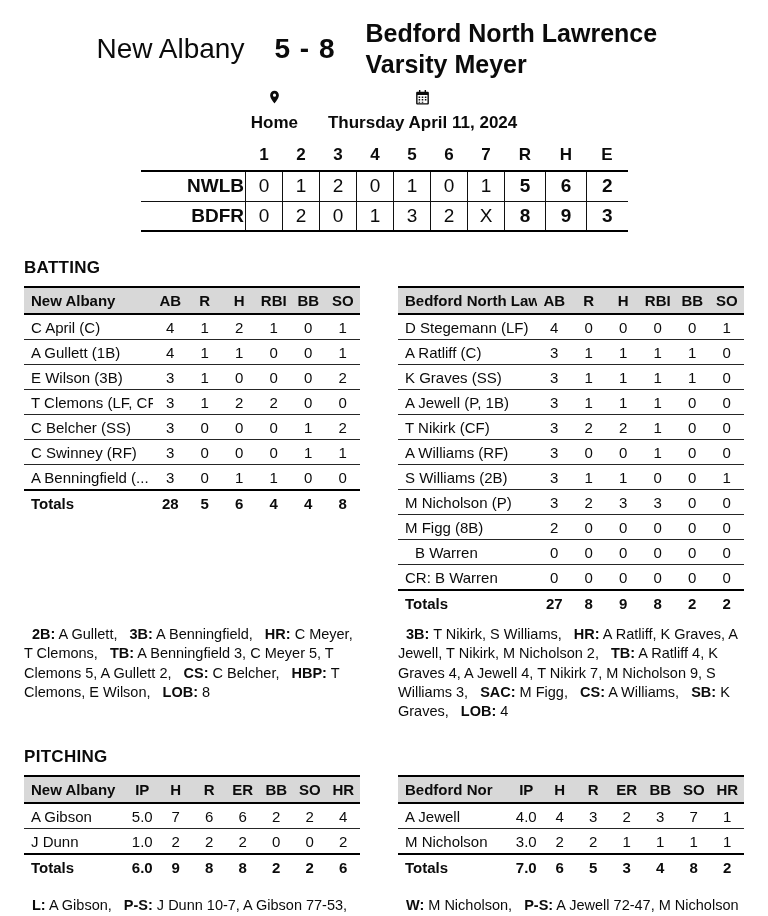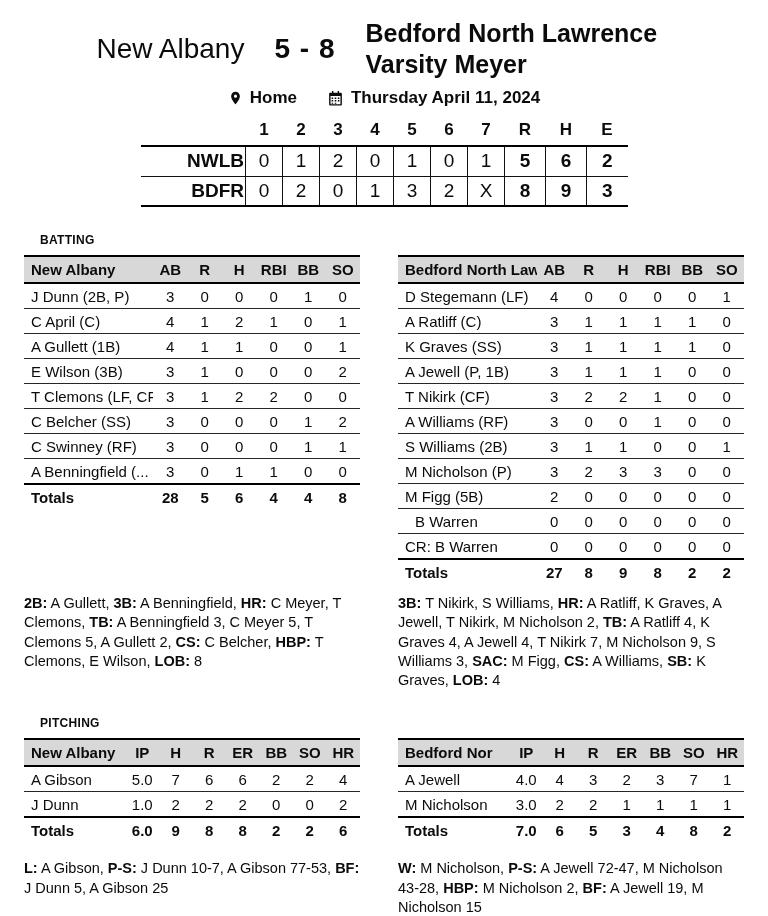--- a/index.html
+++ b/index.html
@@ -19,51 +19,51 @@
   }
   .team-away { font-size: 28px; font-weight: 400; white-space: nowrap; }
   .match-score { font-size: 28px; font-weight: 700; margin: 8px 30px; letter-spacing: 1px; white-space: nowrap; }
   .team-home { font-size: 25px; font-weight: 700; width: 306px; line-height: 1.22; }
 
   .meta-row {
     display: flex; justify-content: center; align-items: center;
     gap: 30px; margin-top: 9px;
     font-size: 17px; font-weight: 700;
   }
-  .meta-item { display: flex; align-items: center; gap: 7px; }
+  .meta-item { display: flex; align-items: center; gap: 7px; flex-direction: column; }
   .meta-item svg { display: block; }
 
   
   .linescore-wrap { display: flex; justify-content: center; margin-top: 12px; }
   table.linescore { border-collapse: collapse; table-layout: fixed; }
   .linescore col.c-team { width: 105px; }
   .linescore col.c-inn  { width: 37px; }
   .linescore col.c-rhe  { width: 41px; }
   .linescore thead th { font-size: 17px; font-weight: 700; padding: 0 0 5px; text-align: center; border: none; }
   .linescore tbody { border-top: 2.5px solid #000; border-bottom: 2.5px solid #000; }
   .linescore td {
     text-align: center; font-size: 19px; height: 30px;
     border: 1.5px solid #111;
   }
   .linescore td.team { text-align: right; font-weight: 700; border-left: none; padding-left: 8px; }
   .linescore td:last-child { border-right: none; }
   .linescore td.rhe { font-weight: 700; }
 
   
   .section-title {
-    font-size: 12px; font-weight: 700; letter-spacing: 0.3px;
-    margin: 26px 16px 8px; padding-left: 24px;
+    font-size: 17px; font-weight: 700; letter-spacing: 0.3px;
+    margin: 26px 0 8px; padding-left: 24px;
   }
   .two-col {
     display: grid; grid-template-columns: 336px 346px;
     column-gap: 38px; padding: 0 24px; align-items: start;
   }
   .summary-row { margin-top: 10px; font-size: 14.5px; line-height: 1.33; }
   .summary-row p { margin: 0; }
-  .summary-row b { font-weight: 700; }
+  .summary-row b { font-weight: 700; margin-left: 8px; }
   .pitch-summary-row { margin-top: 17px; }
 
   
   table.stats { width: 100%; border-collapse: collapse; font-size: 15px; table-layout: fixed; }
   .stats col.c-stat6 { width: 34.5px; }
   .stats col.c-stat7 { width: 33.5px; }
   .stats thead th {
     background: #d8d8d8;
     border-top: 2.5px solid #000; border-bottom: 2.5px solid #000;
     font-weight: 700; padding: 4px 0; text-align: center; font-size: 15px;
@@ -181,29 +181,20 @@
           <th>AB</th>
           <th>R</th>
           <th>H</th>
           <th>RBI</th>
           <th>BB</th>
           <th>SO</th>
         </tr>
       </thead>
     <tbody>
         <tr>
-          <td class="name">J Dunn (2B, P)</td>
-          <td>3</td>
-          <td>0</td>
-          <td>0</td>
-          <td>0</td>
-          <td>1</td>
-          <td>0</td>
-        </tr>
-        <tr>
           <td class="name">C April (C)</td>
           <td>4</td>
           <td>1</td>
           <td>2</td>
           <td>1</td>
           <td>0</td>
           <td>1</td>
         </tr>
         <tr>
           <td class="name">A Gullett (1B)</td>
@@ -355,21 +346,21 @@
         <tr>
           <td class="name">M Nicholson (P)</td>
           <td>3</td>
           <td>2</td>
           <td>3</td>
           <td>3</td>
           <td>0</td>
           <td>0</td>
         </tr>
         <tr>
-          <td class="name">M Figg (5B)</td>
+          <td class="name">M Figg (8B)</td>
           <td>2</td>
           <td>0</td>
           <td>0</td>
           <td>0</td>
           <td>0</td>
           <td>0</td>
         </tr>
         <tr>
           <td class="name indent">B Warren</td>
           <td>0</td>

